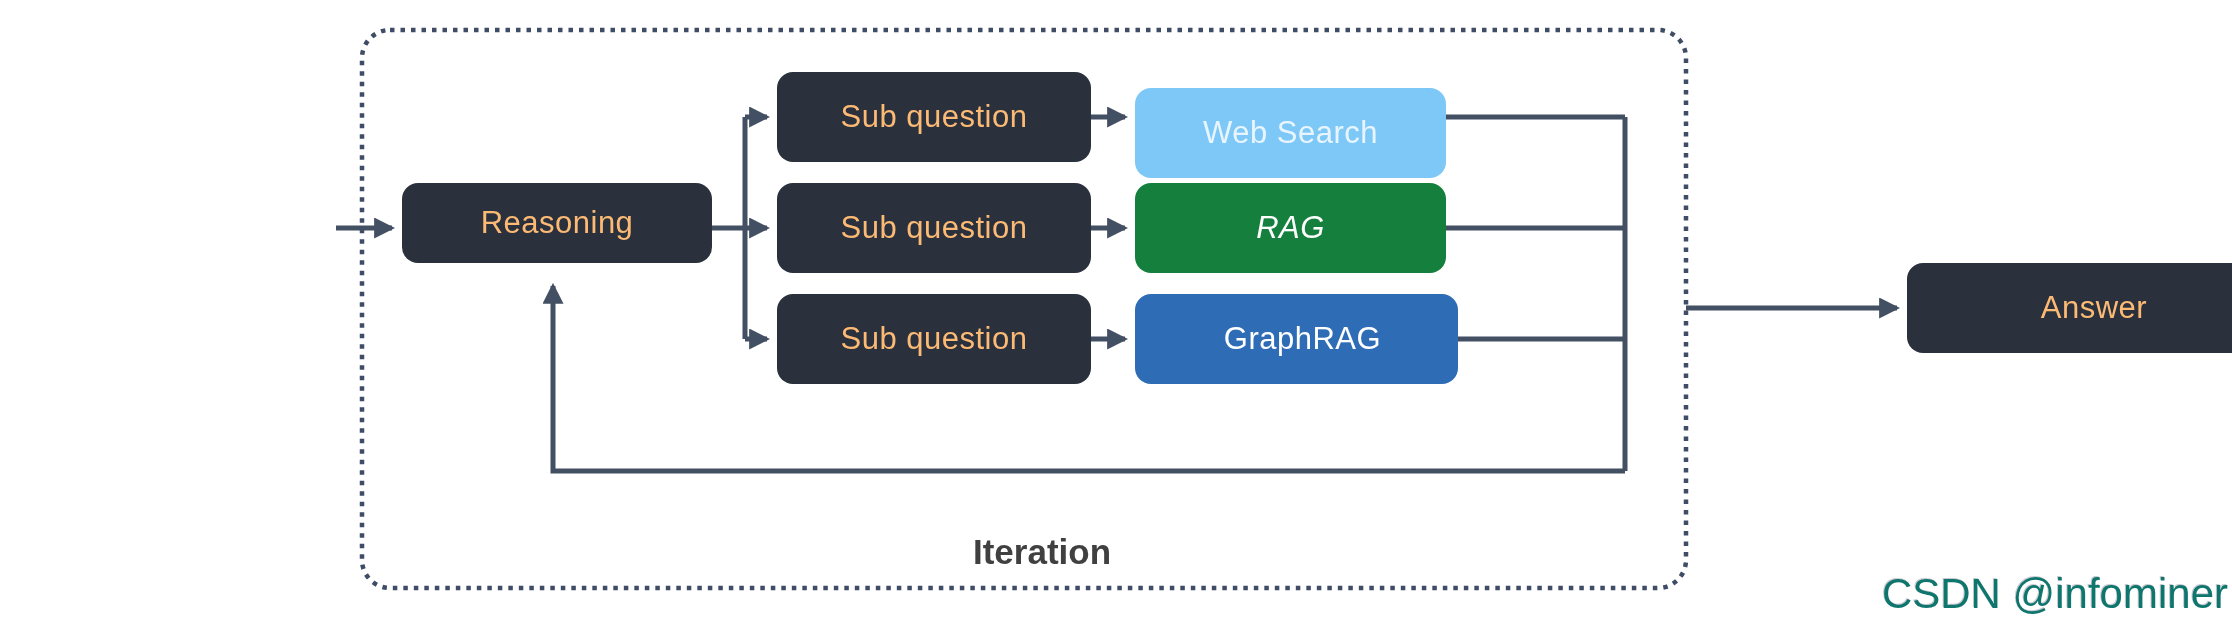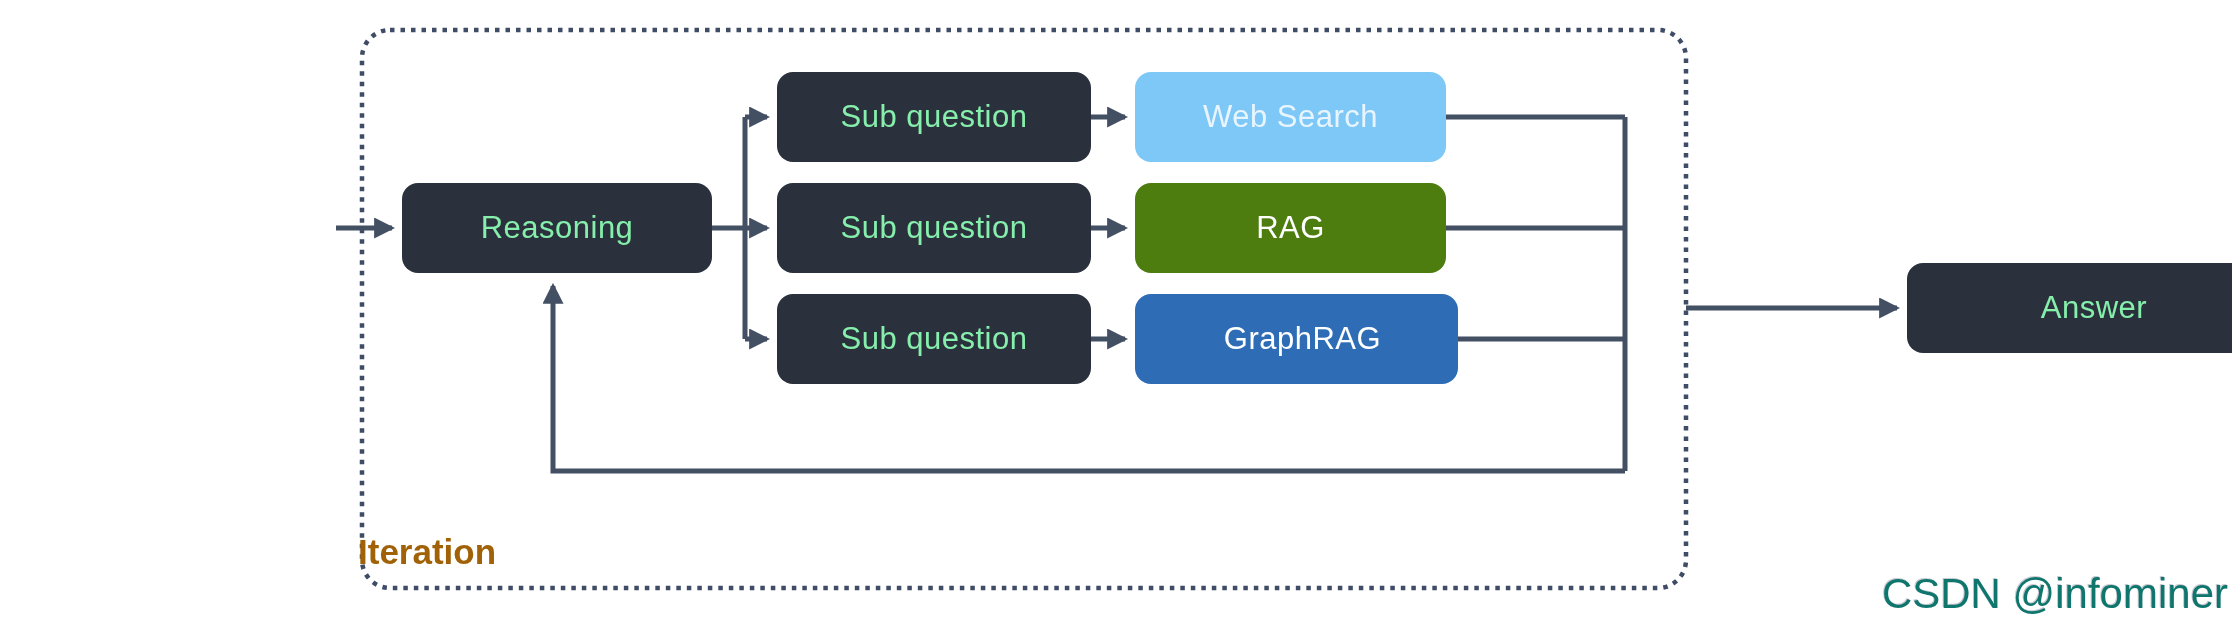--- a/index.html
+++ b/index.html
@@ -25,46 +25,46 @@
   }
   .node {
     position: absolute;
     z-index: 2;
     display: flex;
     align-items: center;
     justify-content: center;
     border-radius: 16px;
     font-size: 31px;
     letter-spacing: 0.5px;
-    color: #86efac;
+    color: #fdba74;
   }
   .node-dark { background: #2a313d; }
   .node-retriever { color: #ffffff; }
-  .node-retriever-dim { color: rgba(255,255,255,0.82); }
+  .node-retriever-dim { color: rgba(255,255,255,0.82); margin-top: 16px; }
 
   .node-question  { left: 22px;   top: 183px; width: 314px; height: 90px; }
-  .node-reasoning { left: 402px;  top: 183px; width: 310px; height: 90px; }
+  .node-reasoning { left: 402px;  top: 183px; width: 310px; height: 80px; }
   .node-sub-1     { left: 777px;  top: 72px;  width: 314px; height: 90px; }
   .node-sub-2     { left: 777px;  top: 183px; width: 314px; height: 90px; }
   .node-sub-3     { left: 777px;  top: 294px; width: 314px; height: 90px; }
   .node-web       { left: 1135px; top: 72px;  width: 311px; height: 90px; }
   .node-rag       { left: 1135px; top: 183px; width: 311px; height: 90px; }
   .node-graphrag  { left: 1135px; top: 294px; width: 311px; height: 90px; padding-left: 12px; }
   .node-answer    { left: 1907px; top: 263px; width: 374px; height: 90px; }
 
   .iteration-label {
     position: absolute;
     z-index: 2;
-    left: 358px;
+    left: 380px;
     top: 532px;
     width: 1324px;
-    text-align: left;
+    text-align: center;
     font-size: 35px;
     font-weight: bold;
-    color: #a16207;
+    color: #404040;
   }
   .watermark {
     position: absolute;
     z-index: 2;
     right: 4px;
     top: 570px;
     font-size: 42px;
     color: #0f766e;
     text-shadow: 1px 1px 0 #ffffff, -1px -1px 0 #c9c9d1;
     white-space: nowrap;
@@ -115,21 +115,21 @@
   <div class="node node-dark node-sub-2">
     <span>Sub question</span>
   </div>
   <div class="node node-dark node-sub-3">
     <span>Sub question</span>
   </div>
 
   <div class="node node-retriever node-retriever-dim node-web" style="background-color: rgb(126, 200, 247);">
     <span>Web Search</span>
   </div>
-  <div class="node node-retriever node-rag" style="background-color: #4d7c0f;">
+  <div class="node node-retriever node-rag" style="background-color: #15803d; font-style: italic;">
     <span>RAG</span>
   </div>
   <div class="node node-retriever node-graphrag" style="background-color: rgb(46, 109, 181);">
     <span>GraphRAG</span>
   </div>
 
   <div class="node node-dark node-answer">
     <span>Answer</span>
   </div>
 

